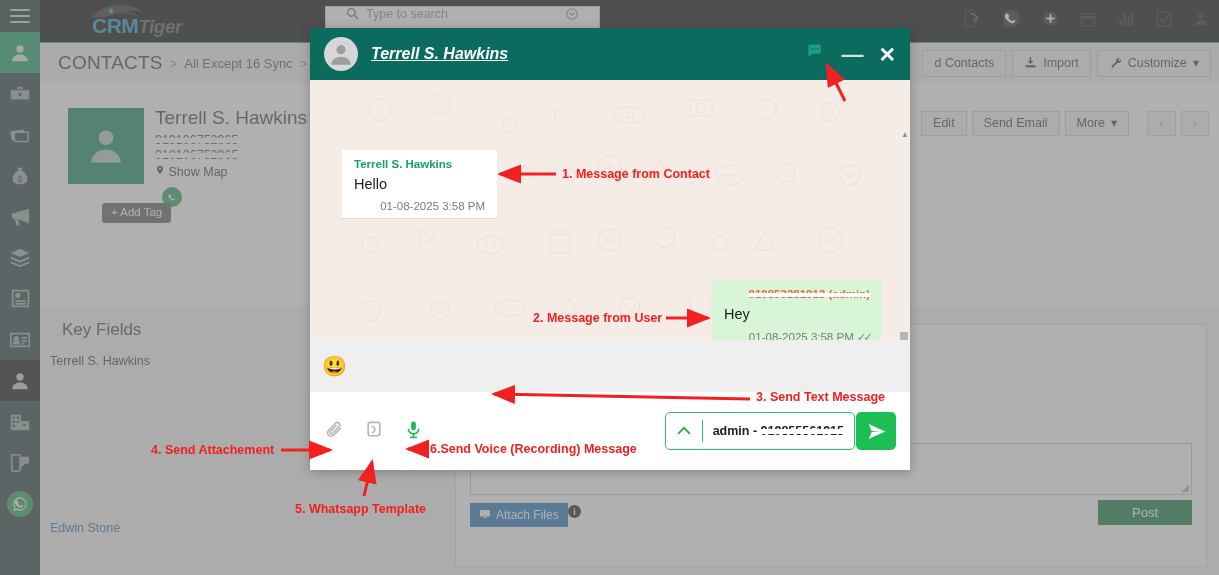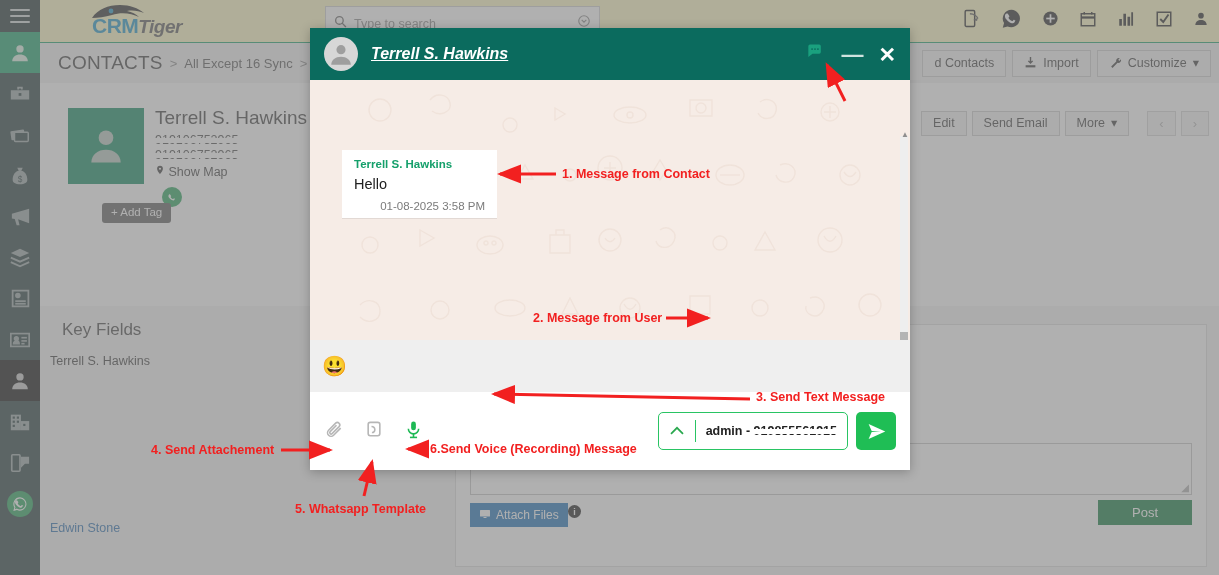--- a/index.html
+++ b/index.html
@@ -35,33 +35,33 @@
   .rail-item.wa { color: #fff; }
   .rail-item svg { display: block; }
   .wa-circle {
     width: 26px; height: 26px; border-radius: 50%; background: #25a35a;
     display: flex; align-items: center; justify-content: center;
   }
 
   
   .topbar {
     position: absolute; left: 40px; top: 0; right: 0; height: 42px;
-    background: #fef9c3; z-index: 6; display: flex; align-items: center;
+    background: #000000; z-index: 6; display: flex; align-items: center;
   }
   .logo-wrap { width: 190px; padding-left: 14px; display: flex; align-items: flex-end; }
   .logo-text { font-size: 21px; font-weight: bold; letter-spacing: -0.5px; line-height: 1; }
   .logo-crm { color: #2196c4; }
   .logo-tiger { color: #5a5a5a; font-style: italic; }
   .logo-tiger-sm { font-size: 19px; }
   .tiger-mark { position: absolute; left: 48px; top: 2px; width: 96px; height: 24px; }
 
   .searchbox {
     position: absolute; left: 285px; top: 6px; width: 275px; height: 26px;
-    border: 1px solid #d0d0d0; background: #fff; display: flex; align-items: flex-end;
-    padding: 0 8px; font-size: 12.5px; color: #8b8b8b;
+    border: 1px solid #d0d0d0; background: #fff; display: flex; align-items: flex-start;
+    padding: 0 20px; font-size: 12.5px; color: #8b8b8b;
   }
   .searchbox .mag { margin-right: 7px; color: #666; }
   .searchbox .caret-circ { margin-left: auto; color: #8a8a8a; }
 
   .top-icons {
     position: absolute; right: 10px; top: 8px; display: flex; align-items: center; gap: 20px;
   }
   .top-icons .ti { color: #222; display: flex; align-items: center; }
   .ti-wa { color: #25a35a; }
   .ti-mob { color: #2b87c6; }
@@ -216,21 +216,21 @@
     flex: 1; height: 36px; background: #fff; border-radius: 18px;
     display: flex; align-items: center; padding: 0 16px;
     font-size: 14px; color: #a3a3a3;
   }
   .tool-row {
     position: absolute; left: 0; top: 364px; right: 0; height: 78px;
     background: #ffffff; display: flex; align-items: center; padding: 0 14px;
   }
   .tool-icon { margin-right: 20px; color: #b6b6b6; }
   .tool-icon.mic { color: #1db954; }
-  .send-group { margin-left: auto; display: flex; align-items: center; gap: 8px; }
+  .send-group { margin-left: auto; display: flex; align-items: center; gap: 1px; }
   .sender-select {
     height: 38px; border: 1.5px solid #29c463; border-radius: 5px;
     display: flex; align-items: center; padding: 0 10px; background: #fff;
   }
   .sender-select .chev { color: #2aa84f; font-size: 14px; margin-right: 10px; }
   .sender-select .divider { width: 1px; height: 22px; background: #29c463; margin-right: 10px; }
   .sender-select .val {
     font-size: 12.5px; color: #222; font-weight: bold; white-space: nowrap;
     text-decoration: line-through; text-decoration-color: transparent;
   }
@@ -612,20 +612,27 @@
         </g>
       </svg>
 
 
       <div class="msg msg-in">
         <div class="m-sender">Terrell S. Hawkins</div>
         <div class="m-text">Hello</div>
         <div class="m-time">01-08-2025 3:58 PM</div>
       </div>
 
+      <div class="msg msg-out">
+        <div class="m-sender admin">919853281913 (admin)</div>
+        <div class="m-text">Hey</div>
+        <div class="m-time">
+          <span>01-08-2025 3:58 PM</span><span class="ticks">✓✓</span>
+        </div>
+      </div>
 
       <div class="chat-scroll">
         <div class="track"></div>
         <div class="arrow">▲</div>
         <div class="thumb"></div>
       </div>
     </div>
 
     <div class="input-row">
       <span class="emoji">😃</span>

